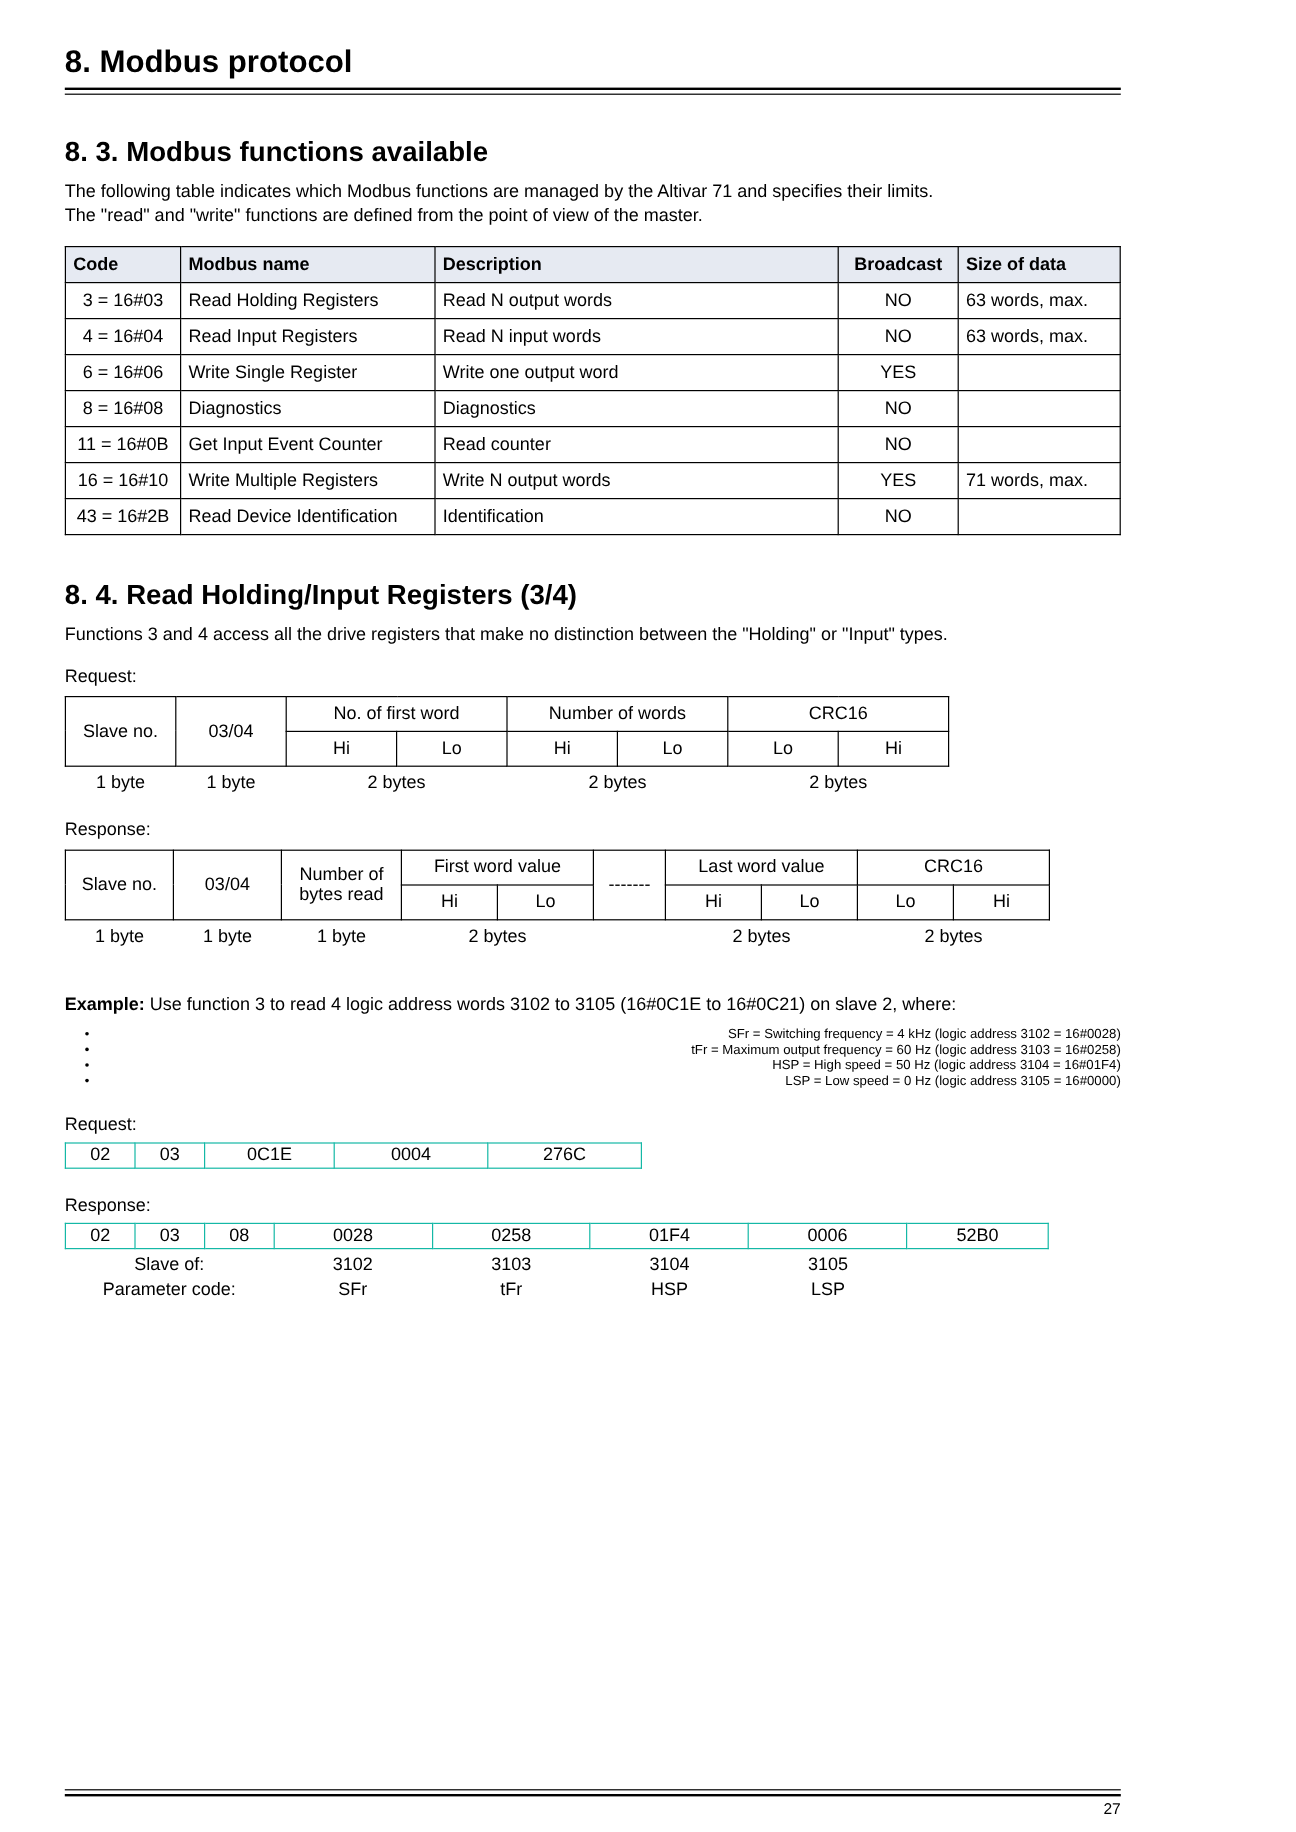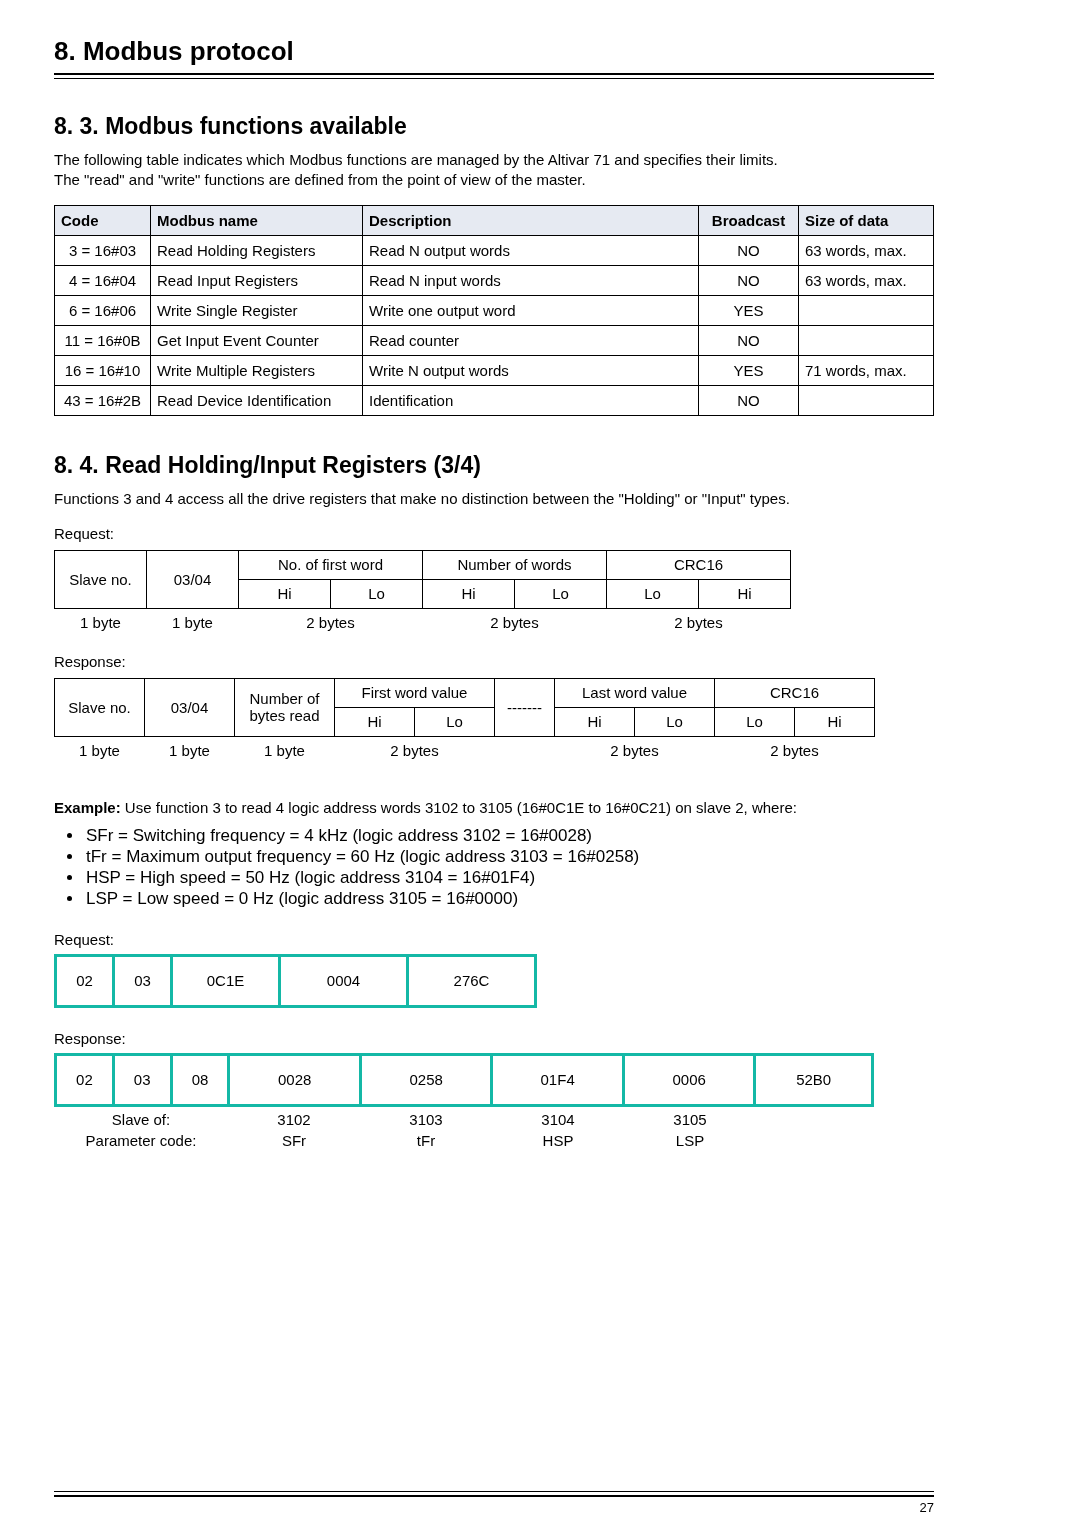--- a/index.html
+++ b/index.html
@@ -122,38 +122,39 @@
   .resp84 col.c8 { width: 80px; }
   .resp84 col.c9 { width: 80px; }
   .resp84 col.c10{ width: 80px; }
 
   .example {
     font-size: 15px;
     margin: 34px 0 10px 0;
   }
   .example b { font-weight: bold; }
   ul.bullets {
-    font-size: 17px;
+    font-size: 11px;
     margin: 0 0 6px 30px;
     padding: 0;
+    text-align: right;
   }
   ul.bullets li {
     list-style: disc;
     margin: 0 0 1px 0;
     padding-left: 2px;
   }
 
   table.mini {
     border-collapse: collapse;
     font-size: 15px;
   }
   table.mini td {
-    border: 3px solid #14b8a6;
+    border: 1px solid #14b8a6;
     text-align: center;
-    padding: 14px 0;
+    padding: 0 0;
     height: 20px;
   }
   .reqex col.m1 { width: 58px; }
   .reqex col.m2 { width: 58px; }
   .reqex col.m3 { width: 108px; }
   .reqex col.m4 { width: 128px; }
   .reqex col.m5 { width: 128px; }
 
   .respex { width: 820px; }
   .respex col.r1 { width: 58px; }
@@ -233,20 +234,27 @@
           <td>Read Input Registers</td>
           <td>Read N input words</td>
           <td class="bc">NO</td>
           <td>63 words, max.</td>
         </tr>
       <tr>
           <td class="code">6 = 16#06</td>
           <td>Write Single Register</td>
           <td>Write one output word</td>
           <td class="bc">YES</td>
+          <td></td>
+        </tr>
+      <tr>
+          <td class="code">8 = 16#08</td>
+          <td>Diagnostics</td>
+          <td>Diagnostics</td>
+          <td class="bc">NO</td>
           <td></td>
         </tr>
       <tr>
           <td class="code">11 = 16#0B</td>
           <td>Get Input Event Counter</td>
           <td>Read counter</td>
           <td class="bc">NO</td>
           <td></td>
         </tr>
       <tr>

